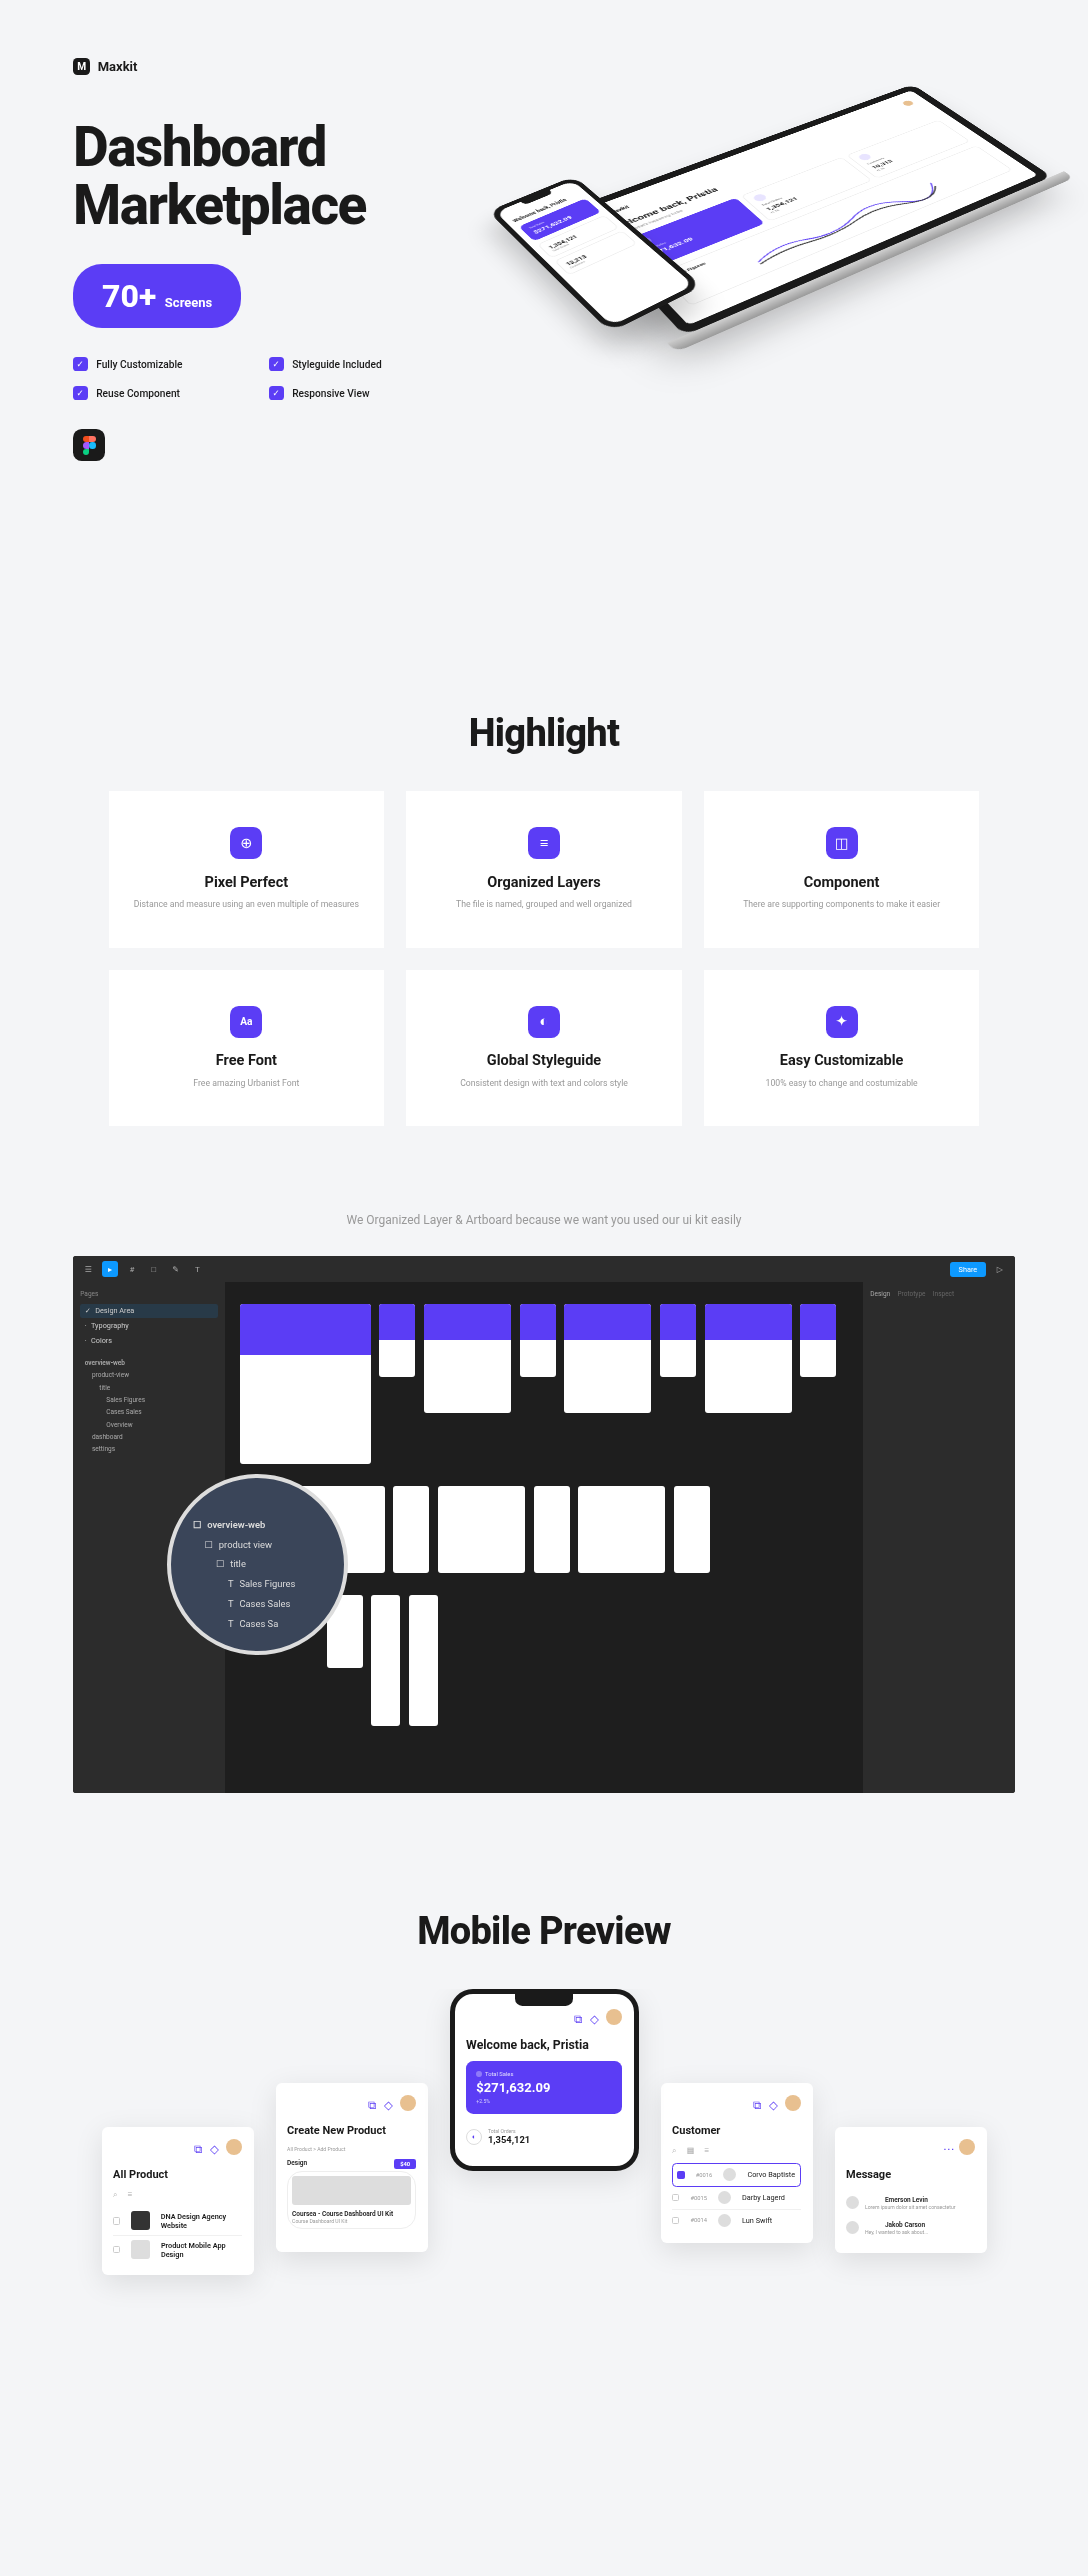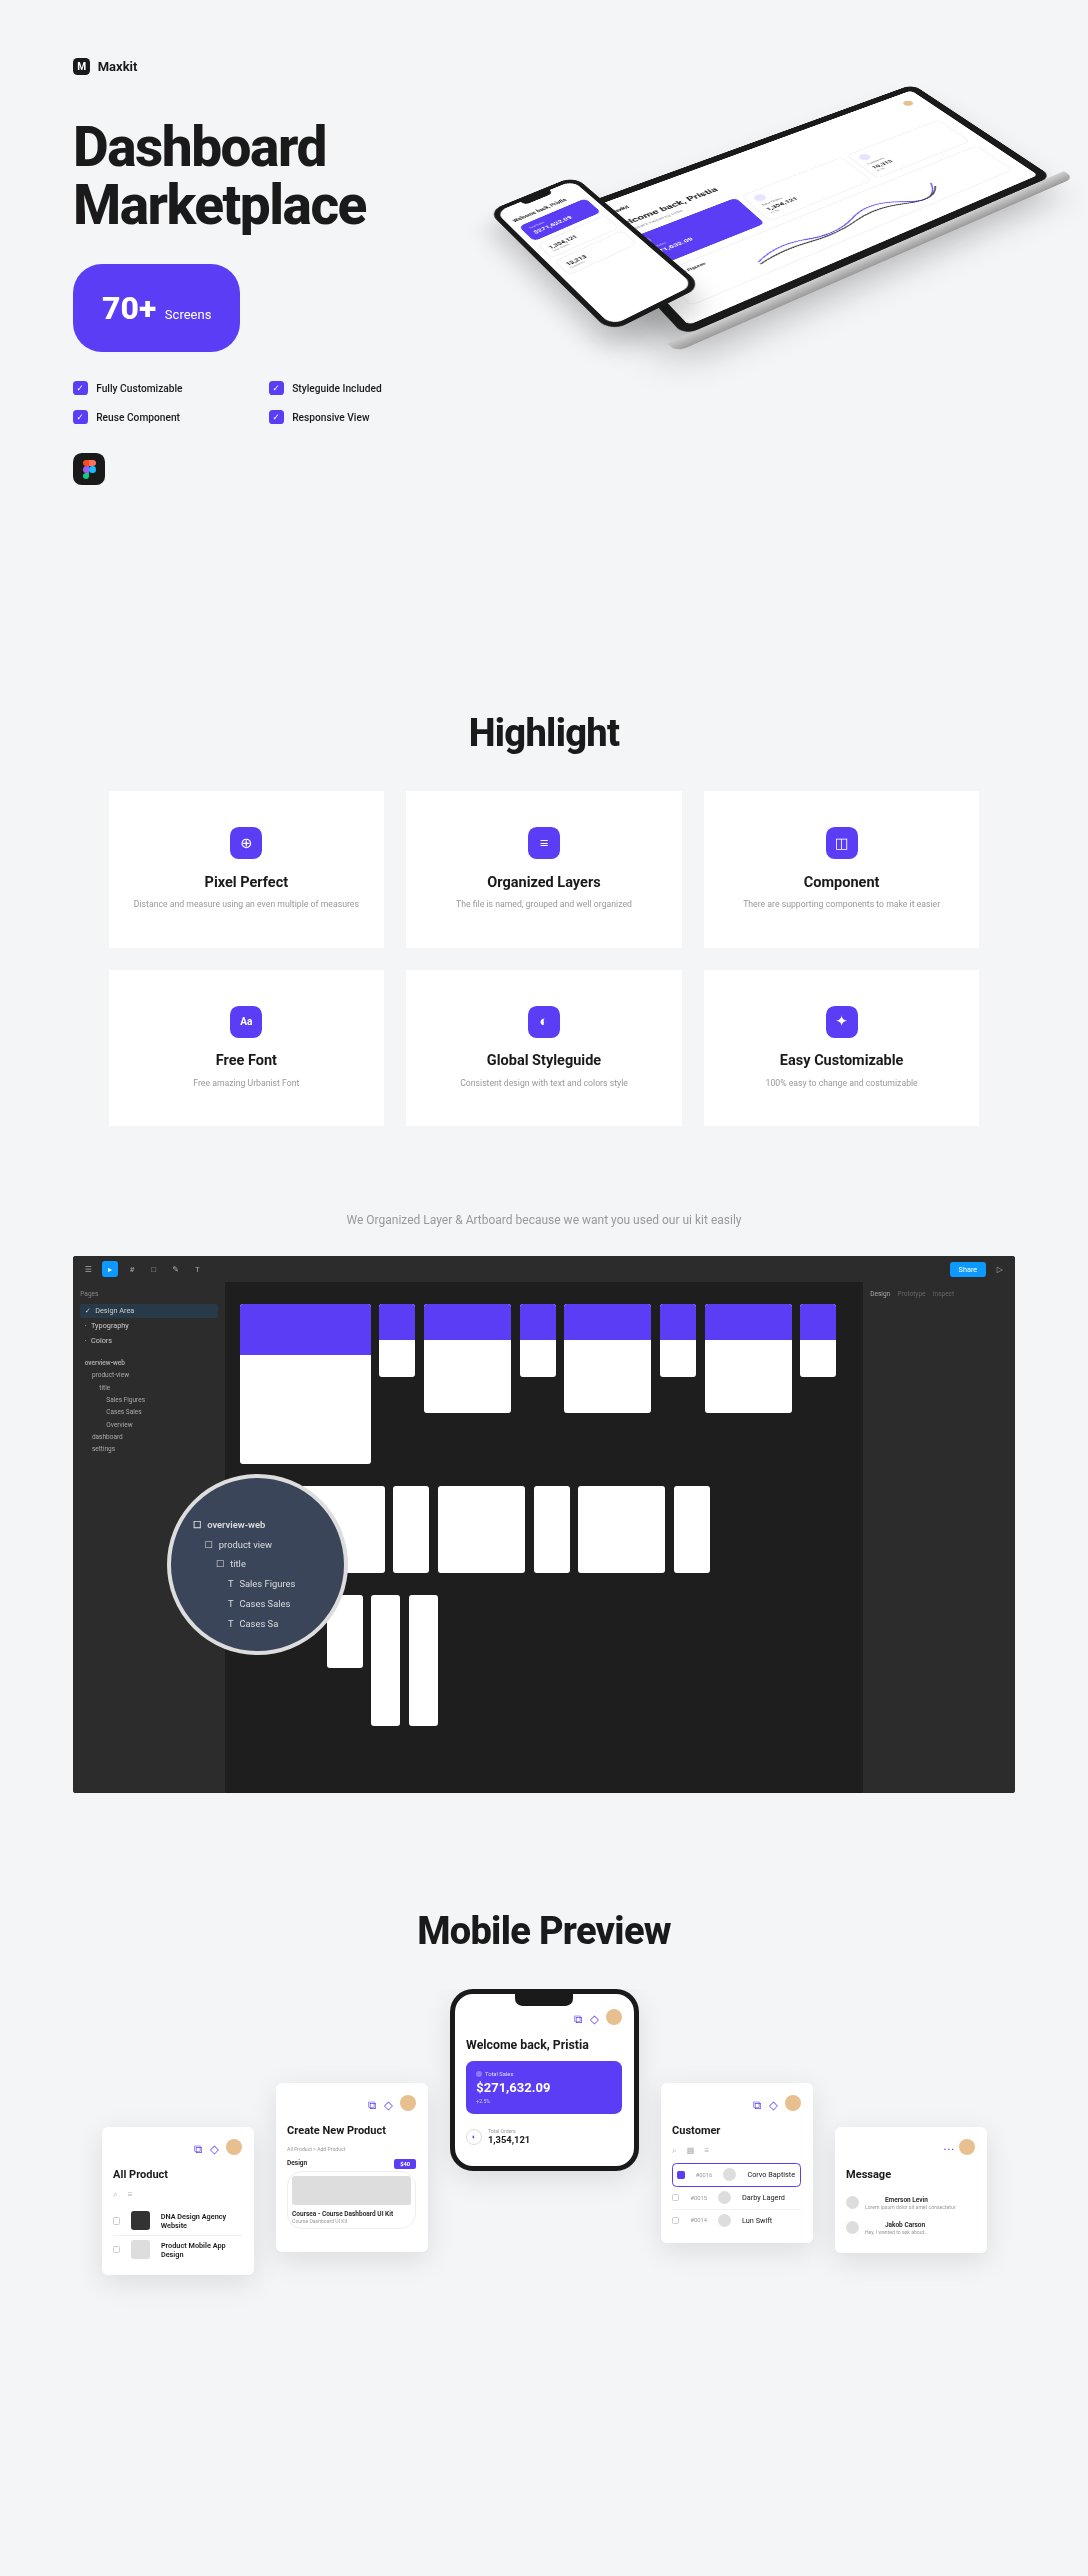--- a/index.html
+++ b/index.html
@@ -42,31 +42,31 @@
   line-height: 1.05;
   letter-spacing: -1.5px;
   margin-bottom: 29px;
 }
 .screens-badge {
   display: inline-flex;
   align-items: baseline;
   gap: 8.7px;
   background: #5b3df5;
   color: #fff;
-  padding: 25px 29px;
+  padding: 13px 29px;
   border-radius: 29px;
   margin-bottom: 29px;
 }
 .screens-count {
   font-size: 32px;
   font-weight: 800;
 }
 .screens-label {
   font-size: 13px;
-  font-weight: 400;
+  font-weight: 700;
 }
 .features-grid {
   display: grid;
   grid-template-columns: repeat(2, 167px);
   gap: 14.5px 29px;
   margin-bottom: 29px;
 }
 .feature-item {
   display: flex;
   align-items: center;

